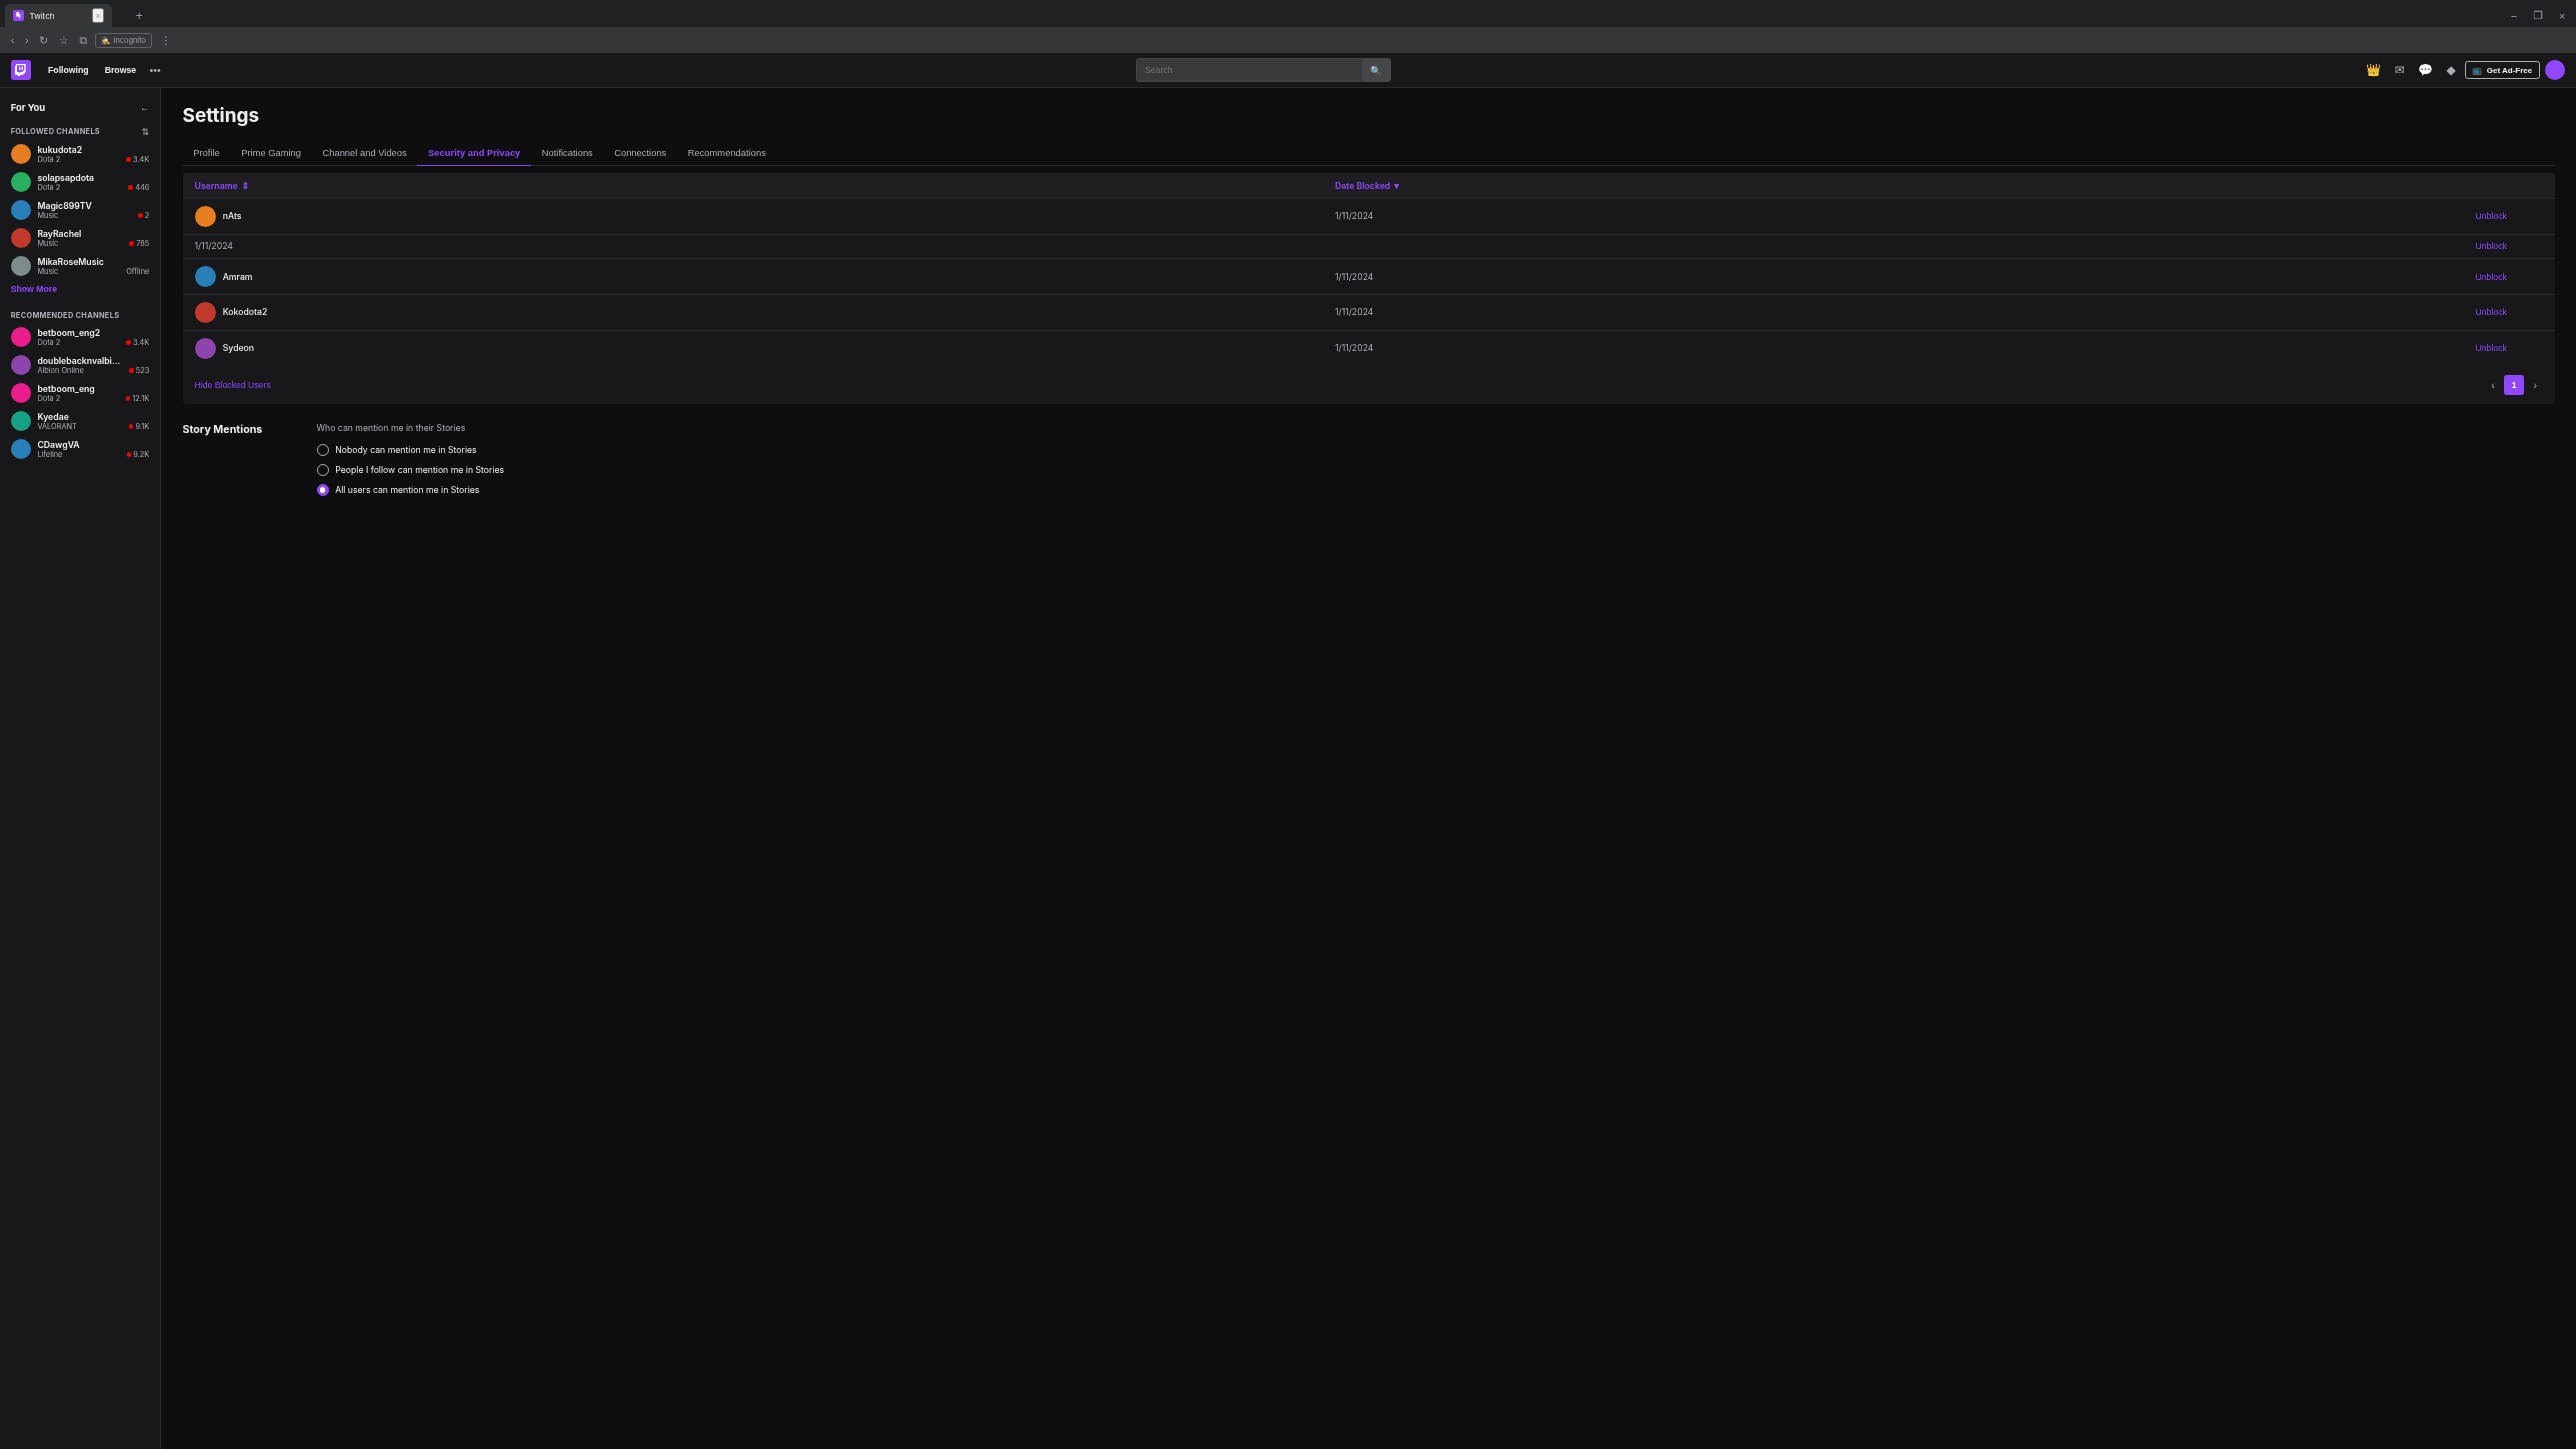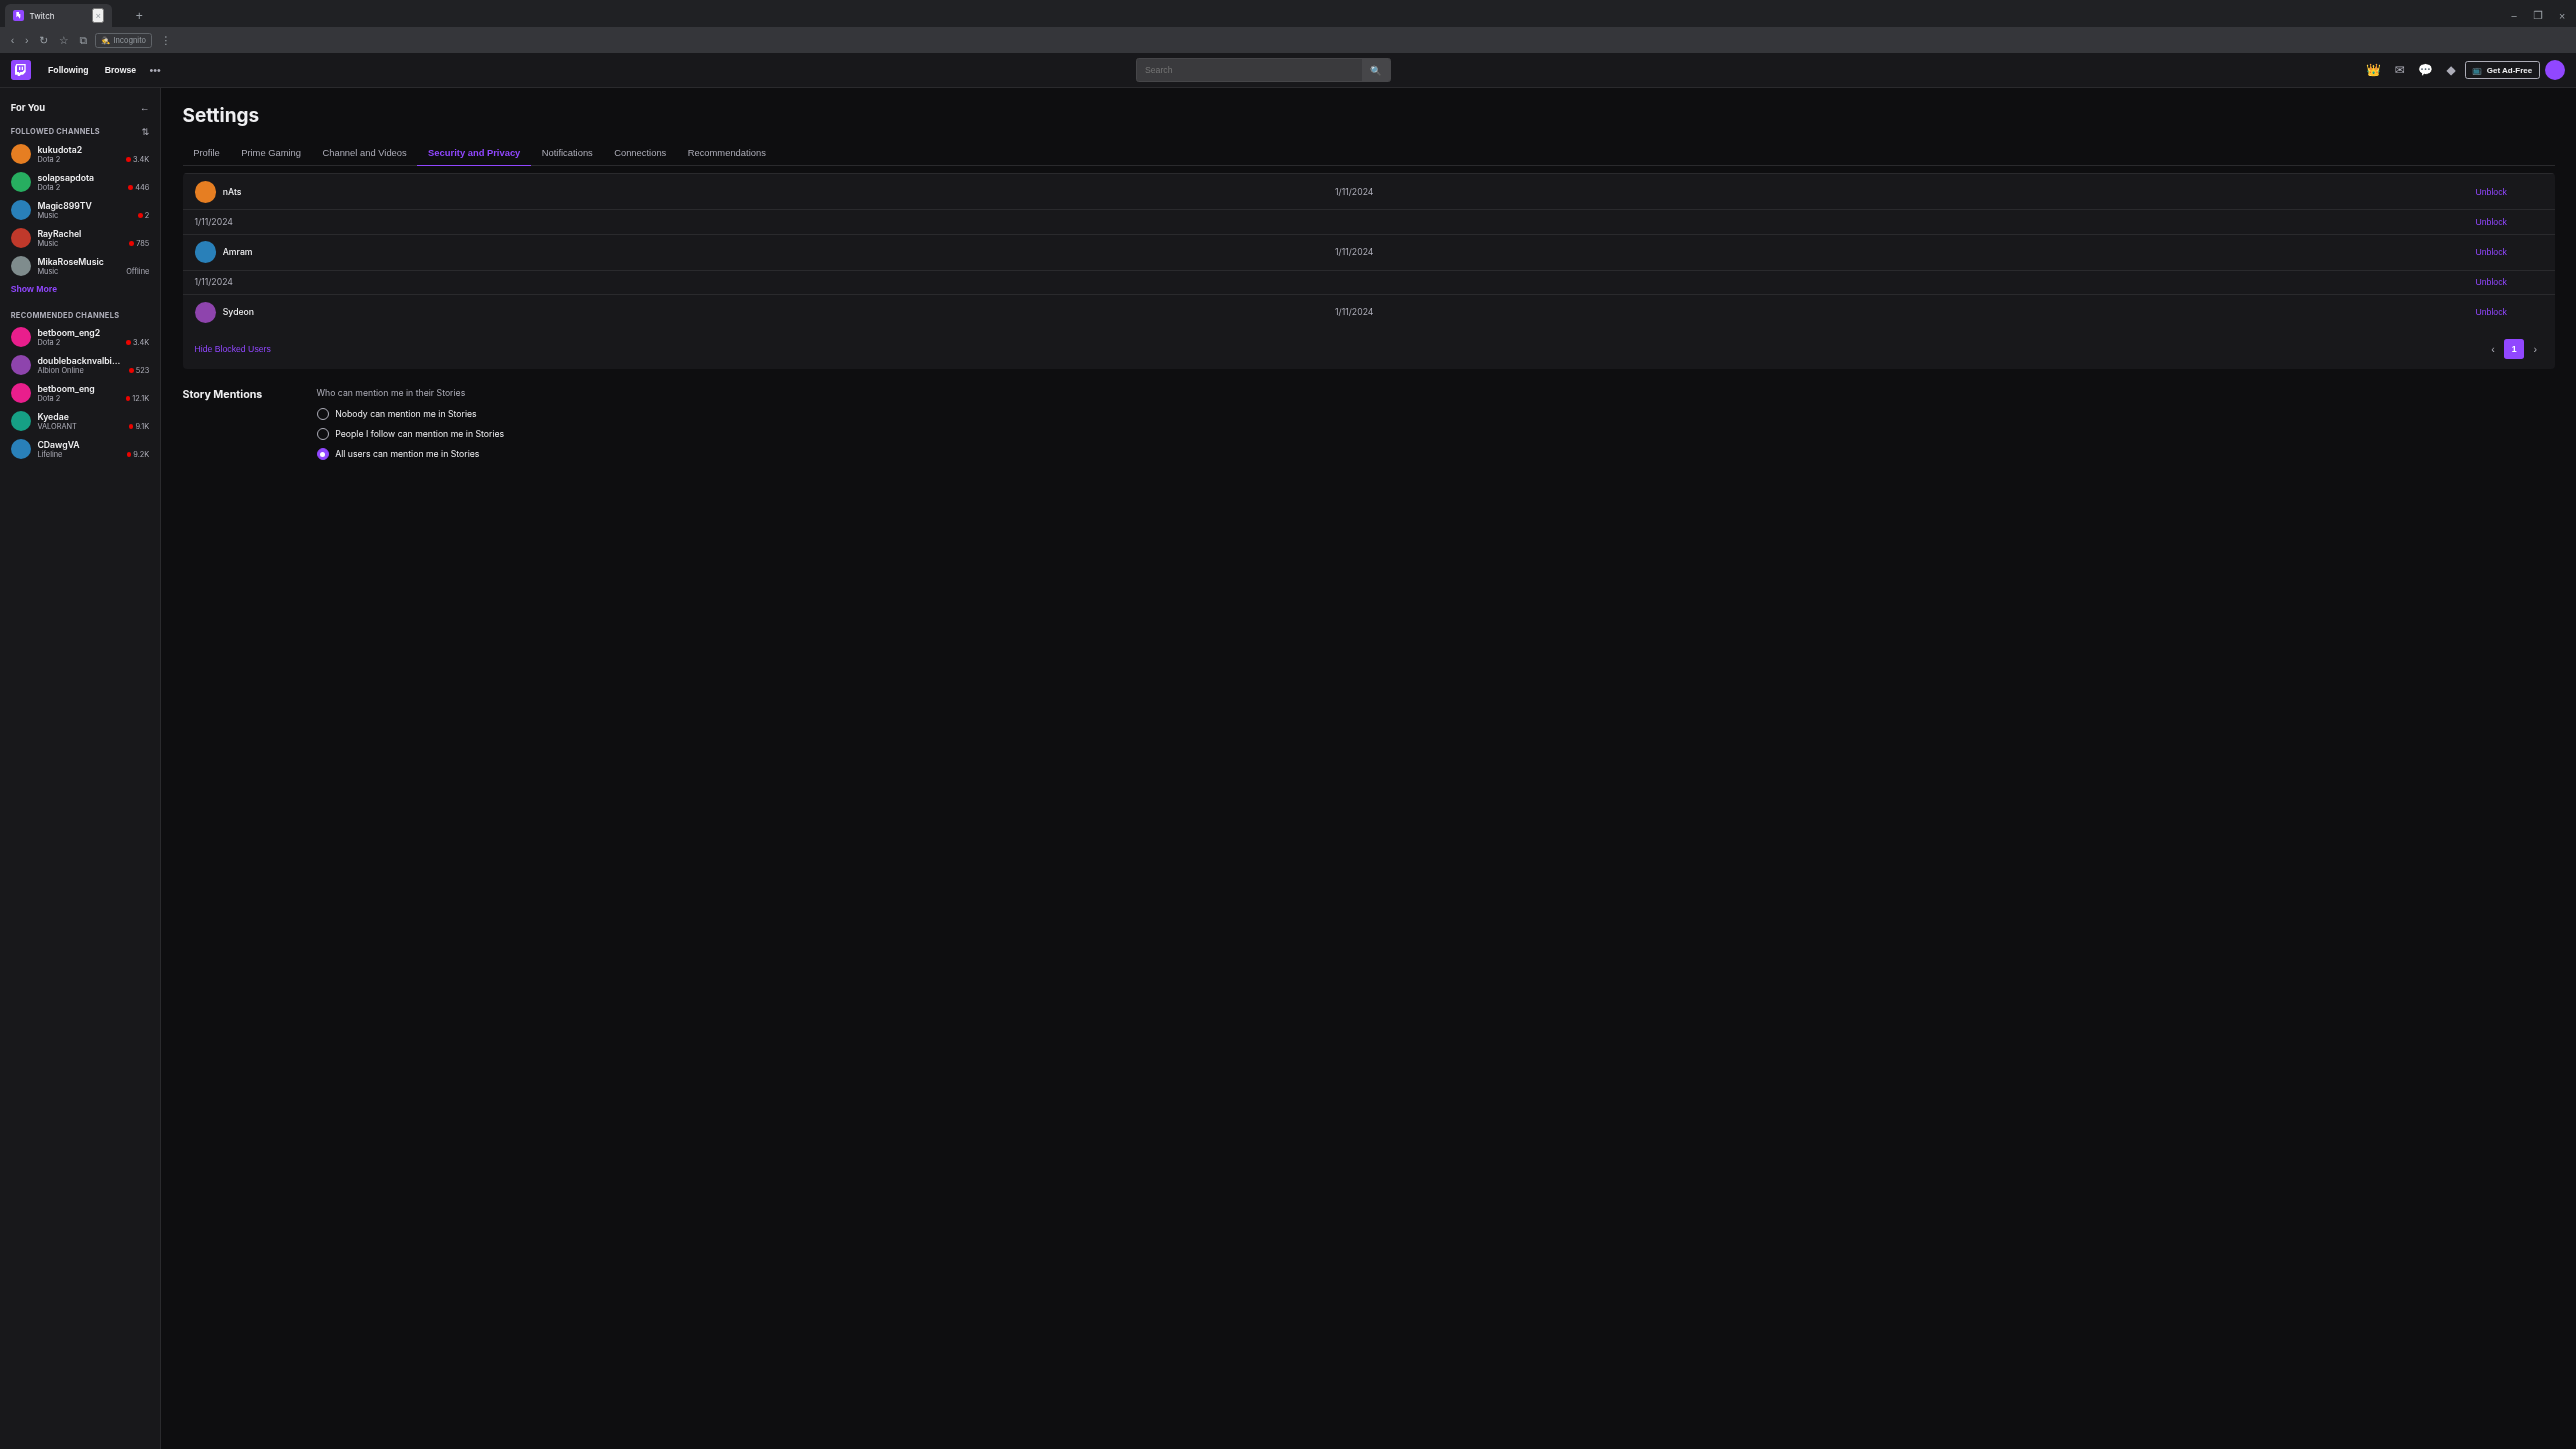--- a/index.html
+++ b/index.html
@@ -306,20 +306,31 @@
         <button class="settings-tab">Channel and Videos</button>
         <button class="settings-tab active">Security and Privacy</button>
         <button class="settings-tab">Notifications</button>
         <button class="settings-tab">Connections</button>
         <button class="settings-tab">Recommendations</button>
       </div>
 
       <div class="blocked-section">
 
         <div class="blocked-table">
+          <div class="table-header">
+            <div class="col-username">
+              <span>Username</span>
+              <span class="sort-icon">⇕</span>
+            </div>
+            <div class="col-date">
+              <span>Date Blocked</span>
+              <span class="sort-icon">▾</span>
+            </div>
+            <div class="col-action"></div>
+          </div>
 
           <div class="table-row-item">
             <div class="user-cell">
               <div class="blocked-avatar" style="background:#e67e22;"></div>
               <span class="blocked-username">nAts</span>
             </div>
             <div class="date-cell">1/11/2024</div>
             <div class="action-cell">
               <button class="unblock-btn">Unblock</button>
             </div>
@@ -337,20 +348,24 @@
               <div class="blocked-avatar" style="background:#2980b9;"></div>
               <span class="blocked-username">Amram</span>
             </div>
             <div class="date-cell">1/11/2024</div>
             <div class="action-cell">
               <button class="unblock-btn">Unblock</button>
             </div>
           </div>
 
           <div class="table-row-item">
+            <div class="user-cell">
+              <div class="blocked-avatar" style="background:#c0392b;"></div>
+              <span class="blocked-username">Kokodota2</span>
+            </div>
             <div class="date-cell">1/11/2024</div>
             <div class="action-cell">
               <button class="unblock-btn">Unblock</button>
             </div>
           </div>
 
           <div class="table-row-item">
             <div class="user-cell">
               <div class="blocked-avatar" style="background:#8e44ad;"></div>
               <span class="blocked-username">Sydeon</span>

